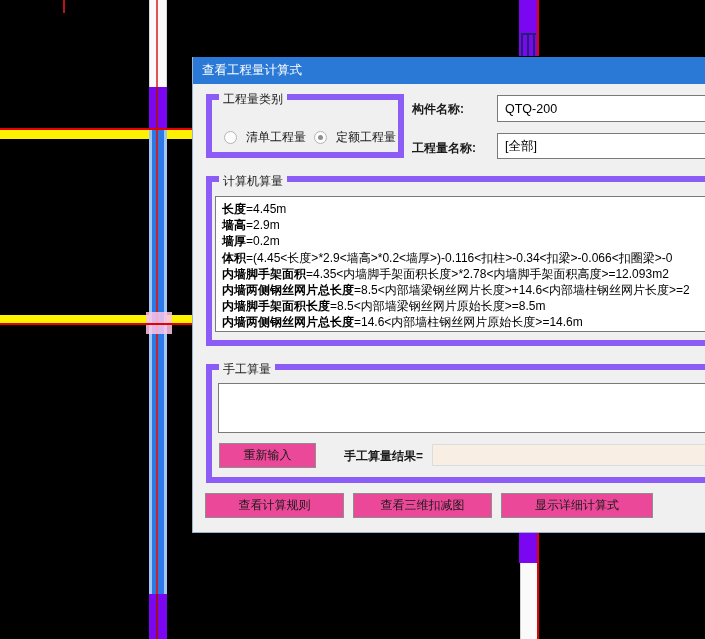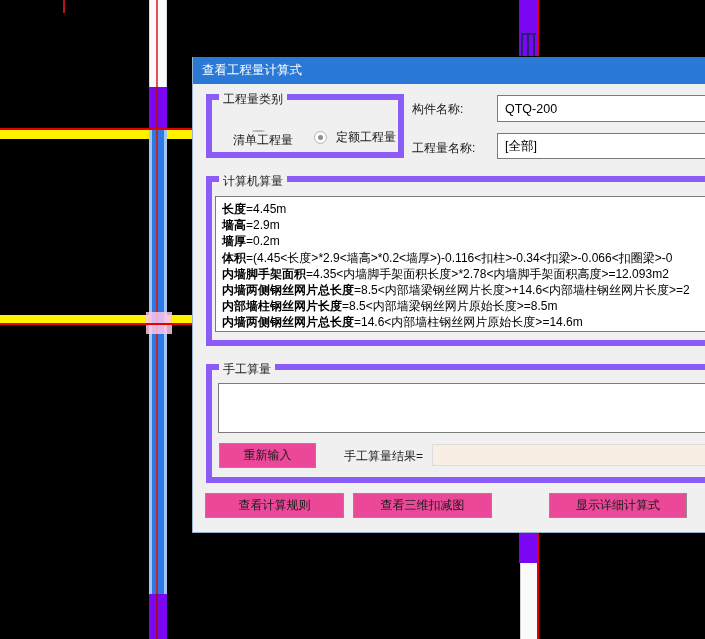--- a/index.html
+++ b/index.html
@@ -54,21 +54,21 @@
   .grouplabel {
     position:absolute; top:-8px; left:7px; background:#f0f0f0;
     padding:0 4px; font-size:12px; color:#1a1a1a; line-height:14px;
   }
   .radio-row { position:absolute; display:flex; align-items:center; height:14px; }
   .radio-circle {
     width:13px; height:13px; border-radius:50%; background:#fdfdfd;
     border:1px solid #b4b4b4; display:flex; align-items:center; justify-content:center;
   }
   .radio-dot { width:5px; height:5px; border-radius:50%; background:#8f8f8f; }
-  .field-label { position:absolute; font-size:12px; line-height:14px; }
+  .field-label { position:absolute; font-size:12px; line-height:14px;font-weight:bold; }
   .text-input {
     position:absolute; background:#fff; border:1px solid #7a7a7a;
     font-family:"Liberation Sans",sans-serif; font-size:12.5px; color:#000;
     padding:0 7px; outline:none;
   }
   #calcbox {
     left:22px; top:139px; width:505px; height:136px;
     background:#fff; border:1px solid #7a7a7a;
     overflow:hidden; padding:4px 6px; cursor:text;
   }
@@ -125,21 +125,21 @@
 
 <div id="dialog" class="abs">
 
   <div id="titlebar" class="abs">
     <span>查看工程量计算式</span>
   </div>
 
   <div class="abs groupbox" style="left:13px; top:37px; width:198px; height:64px;">
     <span class="grouplabel">工程量类别</span>
 
-    <div class="radio-row" style="left:12px; top:30px;flex-direction:column;">
+    <div class="radio-row" style="left:12px; top:30px;">
       <span class="radio-circle"></span>
       <span style="margin-left:9px;">清单工程量</span>
     </div>
 
     <div class="radio-row" style="left:102px; top:30px;text-align:center;">
       <span class="radio-circle">
         <span class="radio-dot"></span>
       </span>
       <span style="margin-left:9px;">定额工程量</span>
     </div>
@@ -155,32 +155,32 @@
     <span class="grouplabel">计算机算量</span>
   </div>
 
   <div id="calcbox" class="abs">
     <div class="calc-line"><b>长度</b><span>=4.45m</span></div>
     <div class="calc-line"><b>墙高</b><span>=2.9m</span></div>
     <div class="calc-line"><b>墙厚</b><span>=0.2m</span></div>
     <div class="calc-line"><b>体积</b><span>=(4.45&lt;长度&gt;*2.9&lt;墙高&gt;*0.2&lt;墙厚&gt;)-0.116&lt;扣柱&gt;-0.34&lt;扣梁&gt;-0.066&lt;扣圈梁&gt;-0</span></div>
     <div class="calc-line"><b>内墙脚手架面积</b><span>=4.35&lt;内墙脚手架面积长度&gt;*2.78&lt;内墙脚手架面积高度&gt;=12.093m2</span></div>
     <div class="calc-line"><b>内墙两侧钢丝网片总长度</b><span>=8.5&lt;内部墙梁钢丝网片长度&gt;+14.6&lt;内部墙柱钢丝网片长度&gt;=2</span></div>
-    <div class="calc-line"><b>内部墙柱钢丝网片长度</b><span>=8.5&lt;内部墙梁钢丝网片原始长度&gt;=8.5m</span></div>
+    <div class="calc-line"><b>内墙脚手架面积长度</b><span>=8.5&lt;内部墙梁钢丝网片原始长度&gt;=8.5m</span></div>
     <div class="calc-line"><b>内墙两侧钢丝网片总长度</b><span>=14.6&lt;内部墙柱钢丝网片原始长度&gt;=14.6m</span></div>
   </div>
 
   <div class="abs groupbox" style="left:13px; top:307px; width:515px; height:119px; border-right:none;">
     <span class="grouplabel">手工算量</span>
   </div>
 
   <textarea id="manualbox" class="abs" style=""></textarea>
 
   <button class="btn" style="left:26px; top:386px; width:97px;">重新输入</button>
 
   <span class="field-label" style="left:151px; top:392px;">手工算量结果=</span>
 
   <div id="result-field" class="abs"></div>
 
   <button class="btn" style="left:12px; top:436px; width:139px;">查看计算规则</button>
   <button class="btn" style="left:160px; top:436px; width:139px;">查看三维扣减图</button>
-  <button class="btn" style="left:308px; top:436px; width:138px;margin-left:48px;">显示详细计算式</button>
+  <button class="btn" style="left:308px; top:436px; width:152px;">显示详细计算式</button>
 </div>
 
 </body></html>

